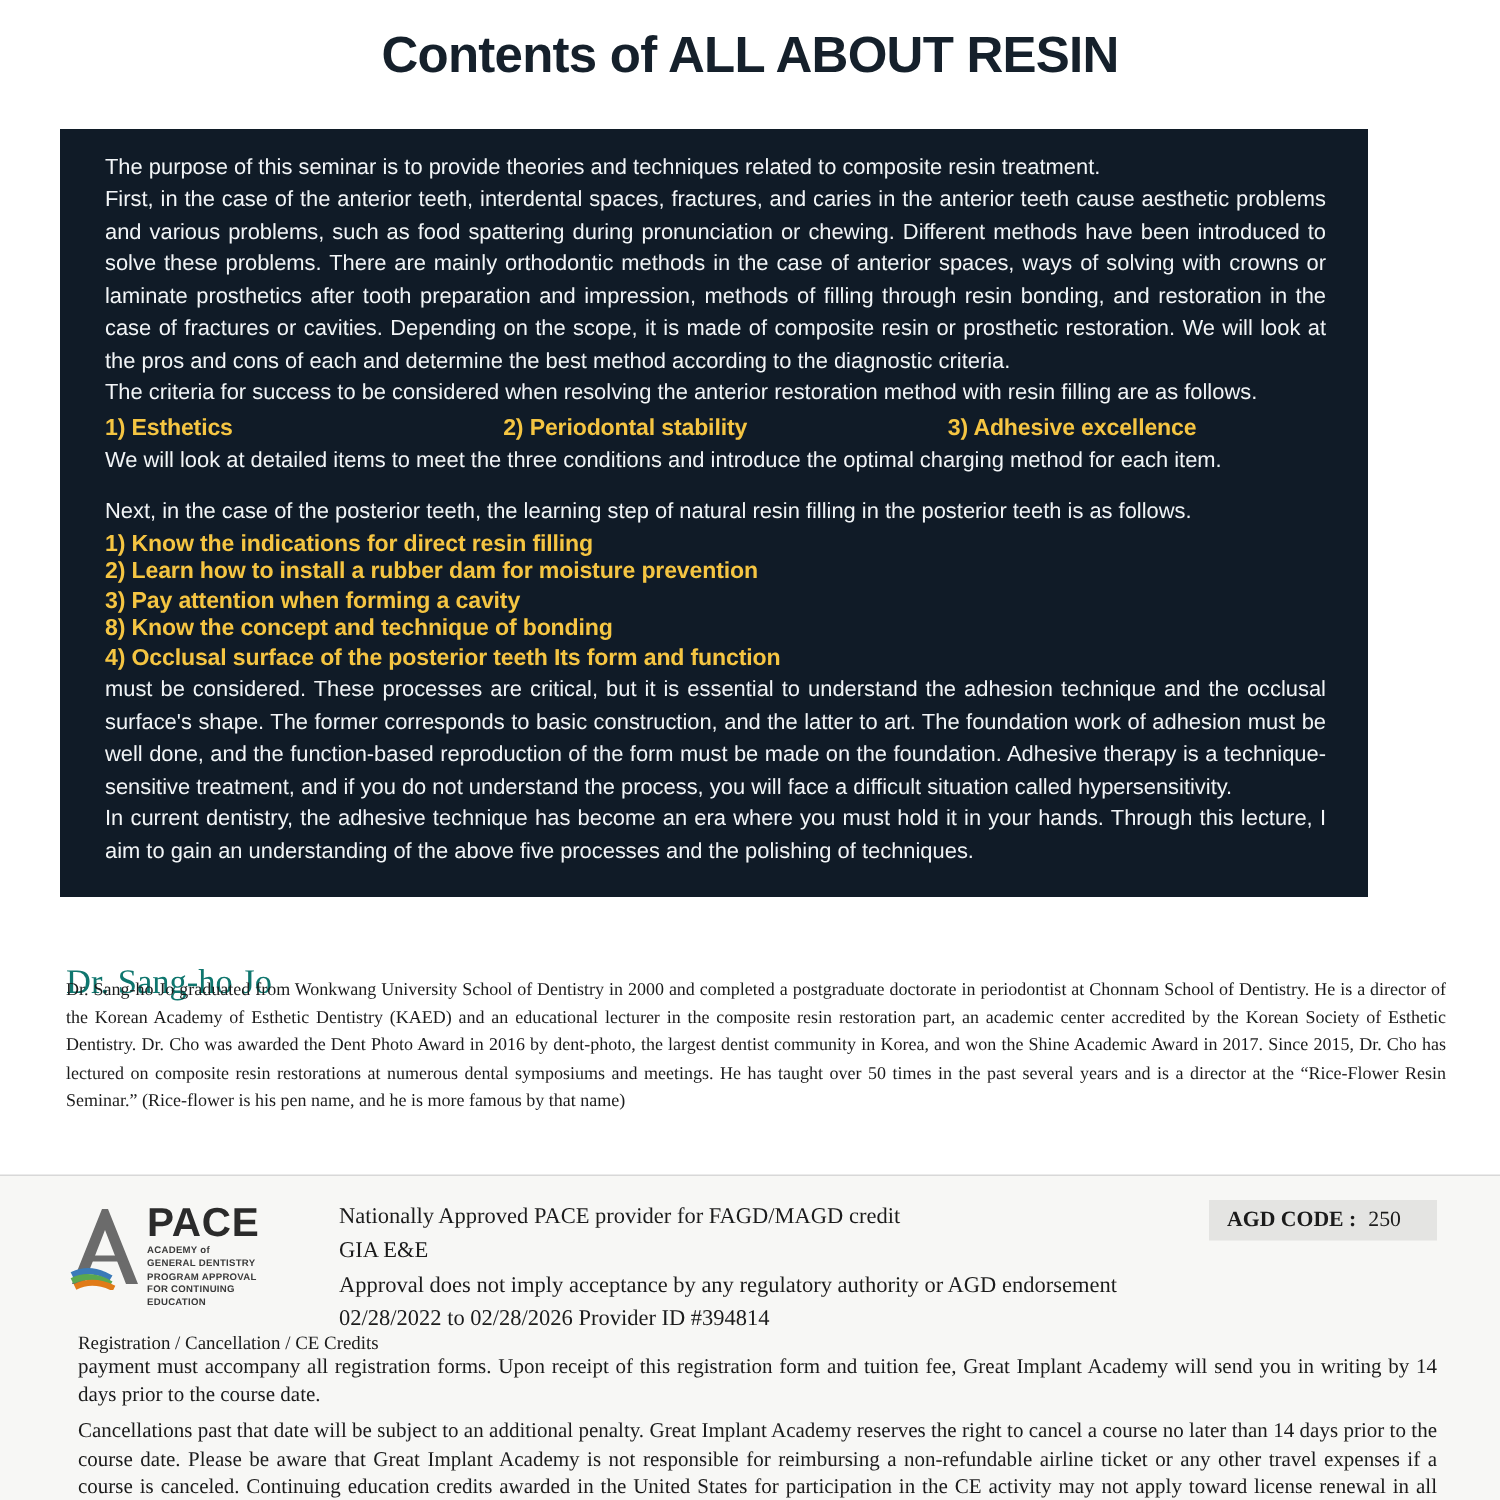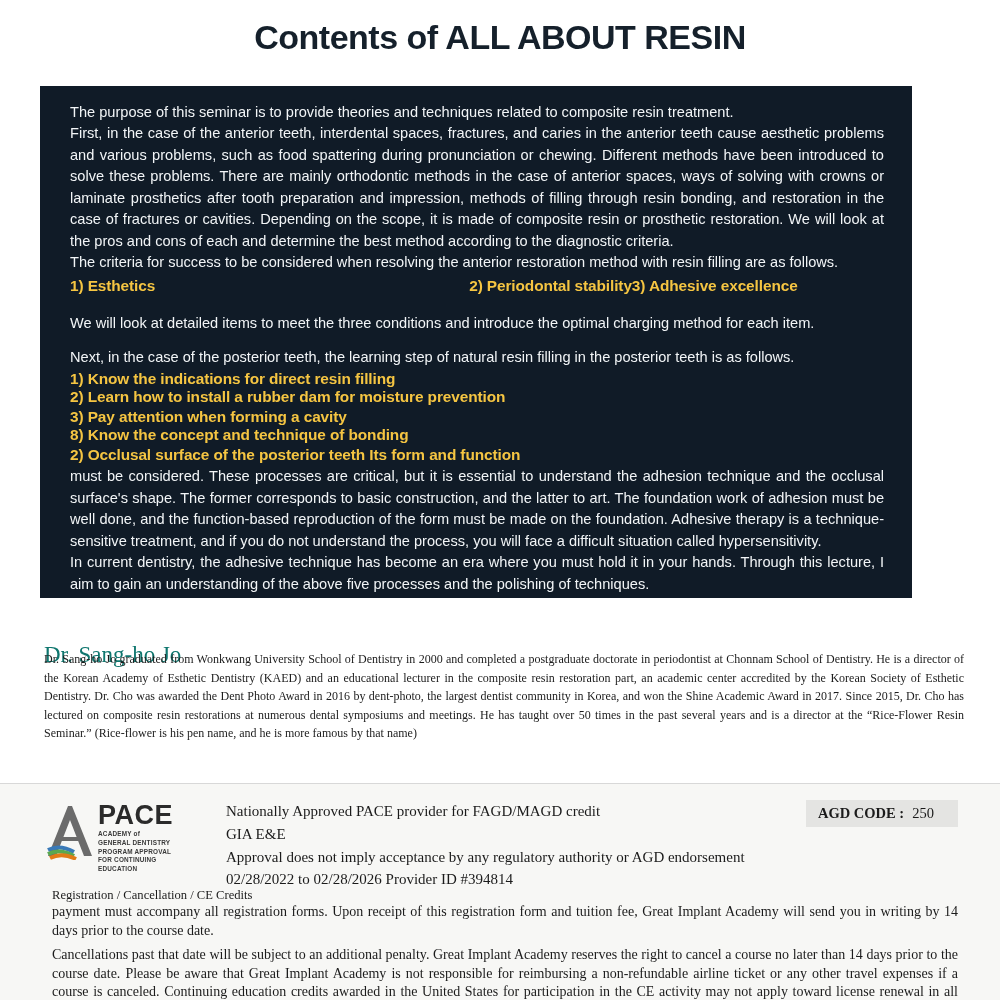--- a/index.html
+++ b/index.html
@@ -50,31 +50,31 @@
     font-size: 14.6px;
     line-height: 1.47;
     color: #f2f5f7;
     text-align: justify;
   }
   .panel p.nojust { text-align: left; }
   .spacer { height: 13px; }
 
   .hl-row {
     display: flex;
-    margin: 3px 0 18px 0;
+    margin: 3px 0 2px 0;
   }
   .hl {
     font-weight: bold;
     font-size: 15.4px;
     color: #f5c542;
     letter-spacing: -0.1px;
     white-space: nowrap;
   }
   .hl.c1 { width: 300px; }
-  .hl.c2 { width: 335px; text-align: right; }
+  .hl.c2 { width: 335px; }
   .hl.c3 { width: 285px; }
 
   .hl-row2 { display: flex; margin: 2px 0; flex-direction: column; }
   .hl2a { width: 450px; }
   .hl2b { width: 470px; }
 
   
   .author {
     position: absolute;
     left: 44px;
@@ -231,21 +231,21 @@
 
     <div class="hl-row2">
       <span class="hl hl2a">1) Know the indications for direct resin filling</span>
       <span class="hl hl2b">2) Learn how to install a rubber dam for moisture prevention</span>
     </div>
     <div class="hl-row2">
       <span class="hl hl2a">3) Pay attention when forming a cavity</span>
       <span class="hl hl2b">8) Know the concept and technique of bonding</span>
     </div>
     <div class="hl-row2">
-      <span class="hl">2) Occlusal surface of the posterior teeth Its form and function</span>
+      <span class="hl">4) Occlusal surface of the posterior teeth Its form and function</span>
     </div>
 
     <p>must be considered. These processes are critical, but it is essential to understand the adhesion technique and the occlusal surface's shape. The former corresponds to basic construction, and the latter to art. The foundation work of adhesion must be well done, and the function-based reproduction of the form must be made on the foundation. Adhesive therapy is a technique-sensitive treatment, and if you do not understand the process, you will face a difficult situation called hypersensitivity.</p>
     <p>In current dentistry, the adhesive technique has become an era where you must hold it in your hands. Through this lecture, I aim to gain an understanding of the above five processes and the polishing of techniques.</p>
   </div>
 
   <div class="author">Dr. Sang-ho Jo</div>
   <div class="bio">Dr. Sang-ho Jo graduated from Wonkwang University School of Dentistry in 2000 and completed a postgraduate doctorate in periodontist at Chonnam School of Dentistry. He is a director of the Korean Academy of Esthetic Dentistry (KAED) and an educational lecturer in the composite resin restoration part, an academic center accredited by the Korean Society of Esthetic Dentistry. Dr. Cho was awarded the Dent Photo Award in 2016 by dent-photo, the largest dentist community in Korea, and won the Shine Academic Award in 2017. Since 2015, Dr. Cho has lectured on composite resin restorations at numerous dental symposiums and meetings. He has taught over 50 times in the past several years and is a director at the “Rice-Flower Resin Seminar.” (Rice-flower is his pen name, and he is more famous by that name)</div>
 
   <div class="divider"></div>

